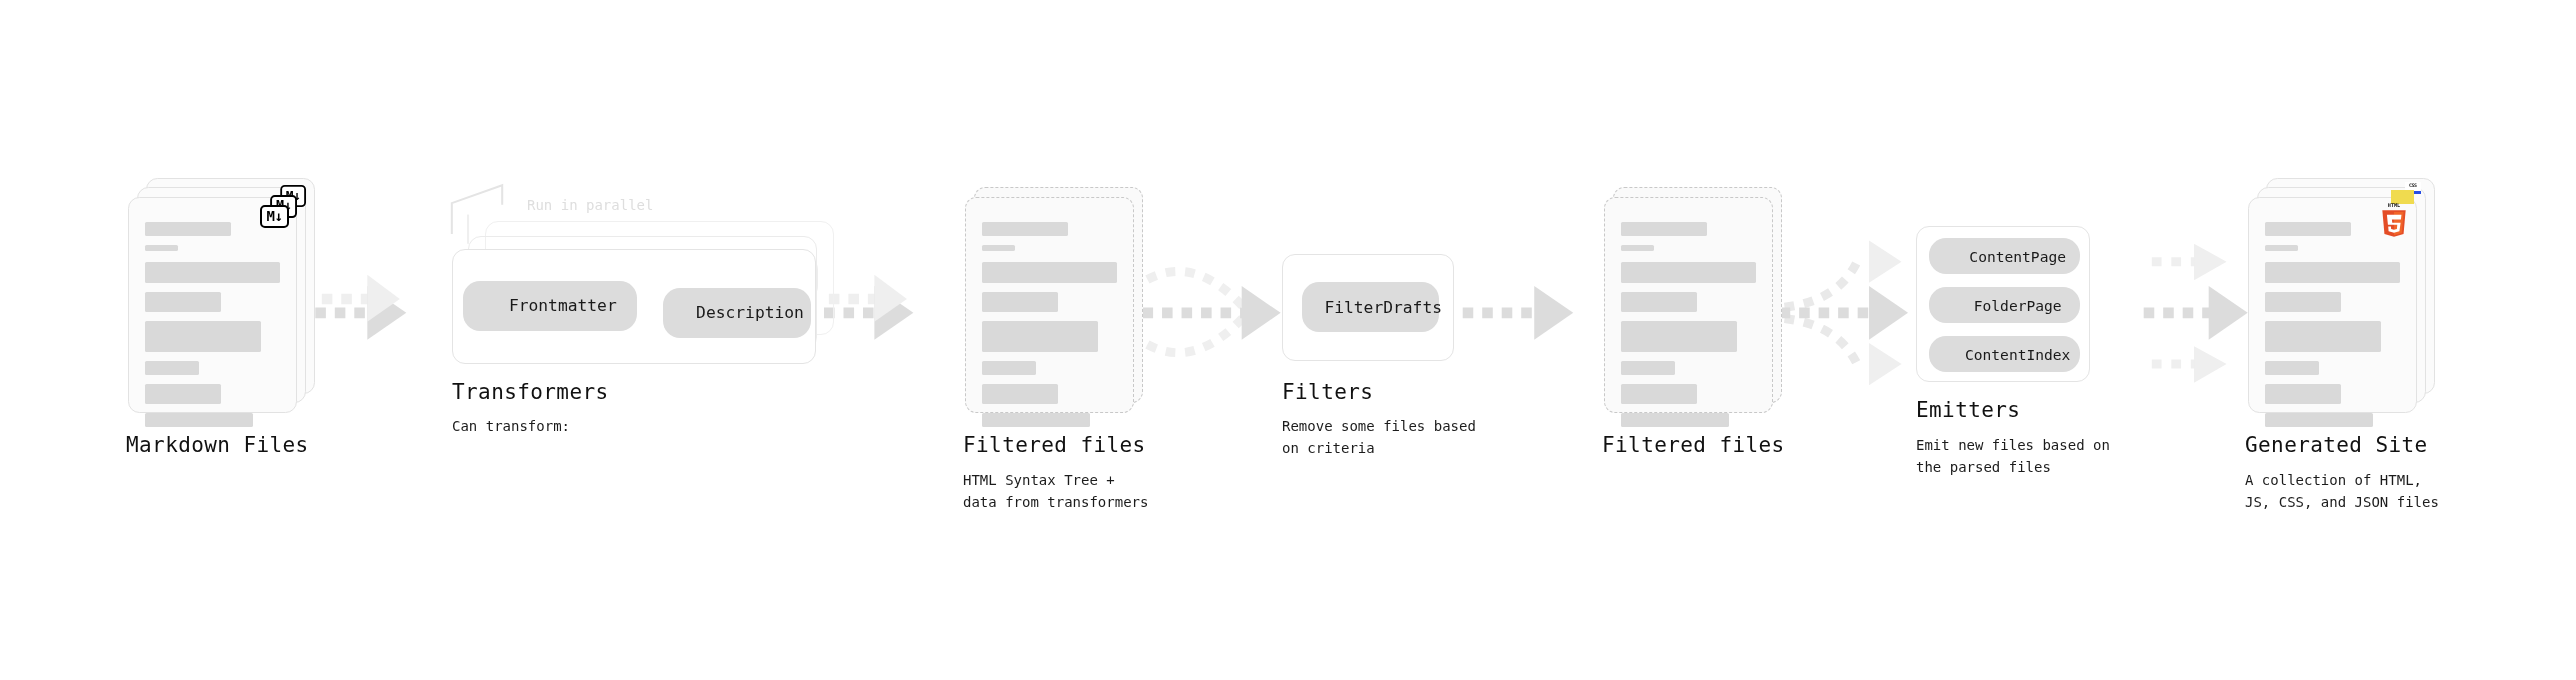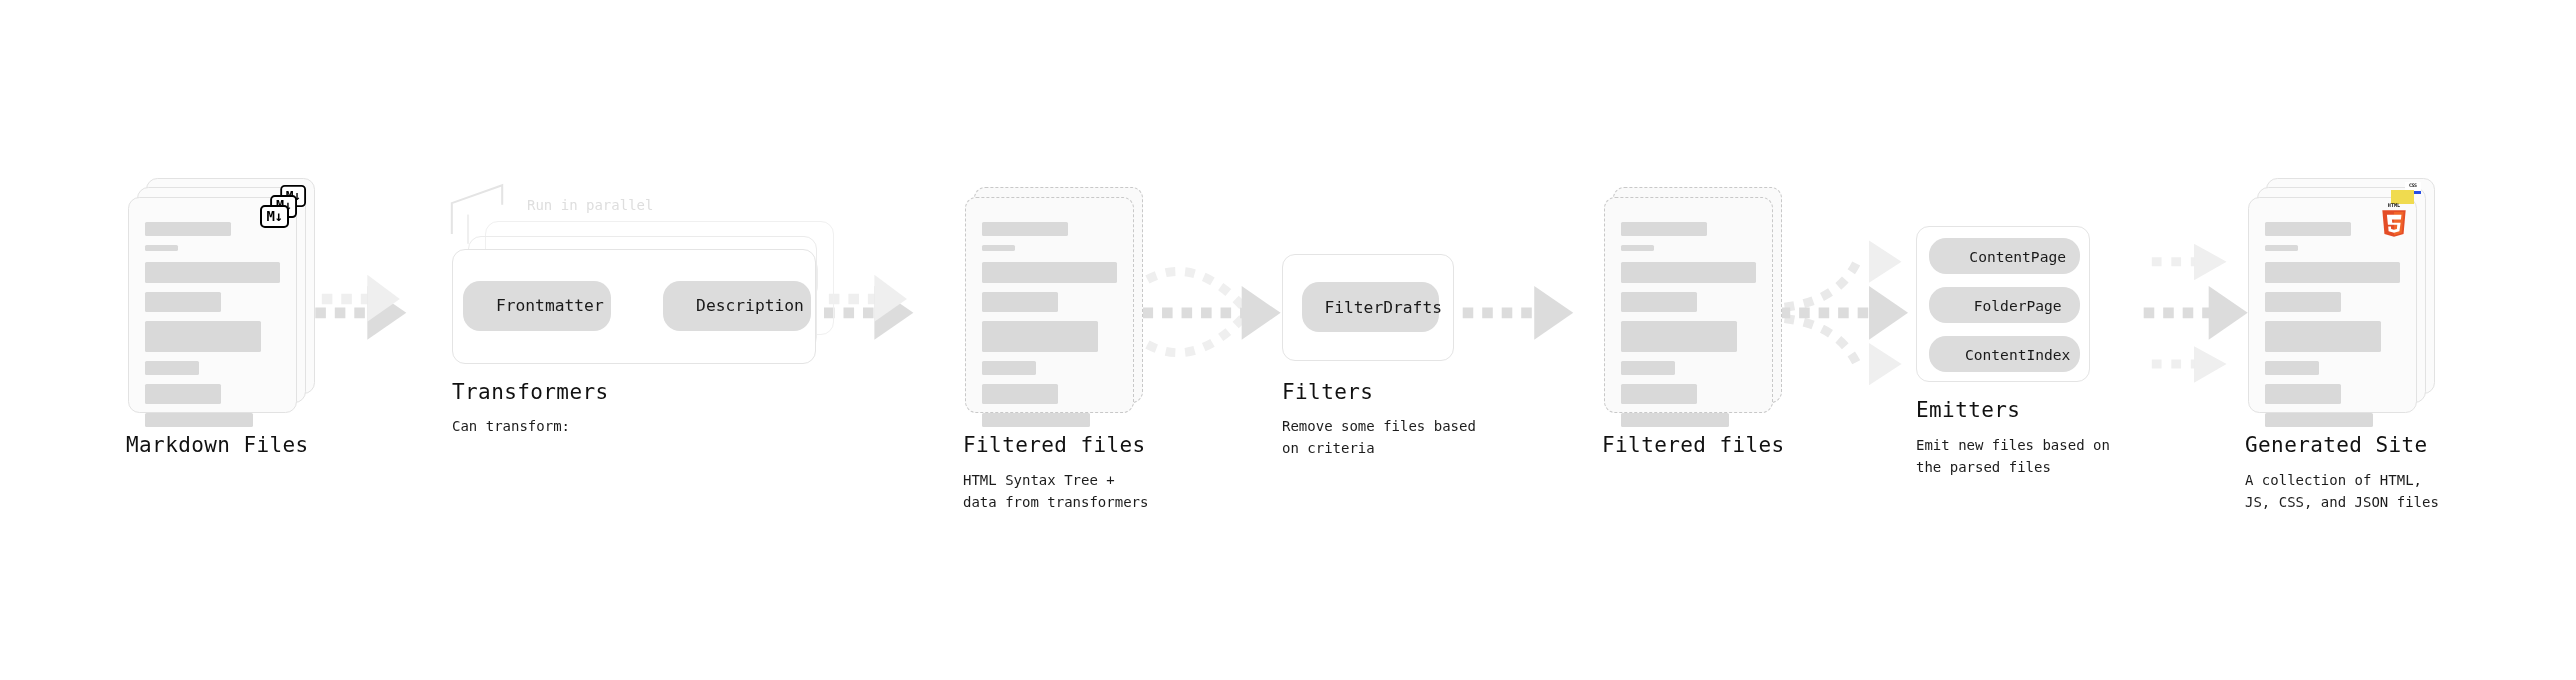--- a/index.html
+++ b/index.html
@@ -256,22 +256,22 @@
   <div class="node" style="left:452px; top:234px; width:382px; height:126px;">
     <div class="proccard ghost2" style="left:32.5px; top:-13px; width:349px; height:114px;">
       <div class="pill ghost2" style="left:19.5px; top:31px; width:122px; height:50px;">&nbsp;</div>
       <div class="pill ghost2" style="left:192px; top:31px; width:140px; height:50px;">&nbsp;</div>
     </div>
     <div class="proccard ghost1" style="left:16.3px; top:1.6px; width:349px; height:114px;">
       <div class="pill ghost1" style="left:19.5px; top:31px; width:122px; height:50px;">&nbsp;</div>
       <div class="pill ghost1" style="left:192px; top:31px; width:140px; height:50px;">&nbsp;</div>
     </div>
     <div class="proccard" style="left:0px; top:14.6px; width:364px; height:115px;">
-      <div class="pill" style="left:9.8px; top:31px; width:148px; height:50px;">Frontmatter</div>
-      <div class="pill" style="left:210px; top:31px; width:148px; height:50px;">Description</div>
+      <div class="pill" style="left:9.8px; top:31px; width:174px; height:50px;">Frontmatter</div>
+      <div class="pill" style="left:210px; top:38px; width:148px; height:50px;">Description</div>
     </div>
   </div>
 
   <div class="title" style="left:452px; top:380px;">Transformers</div>
   <div class="bullets" style="left:452px; top:416px;">
     <p class="lead">Can transform:</p>
   </div>
 
   <div class="docstack" style="left:965px; top:197px; width:169px; height:216px;">
     <div class="doccard dashed back1" style="width:169px;height:216px;"></div>

